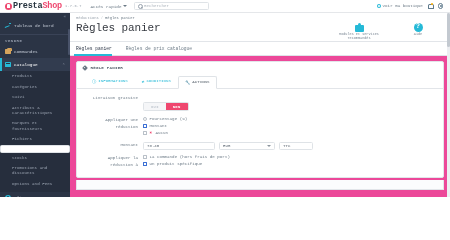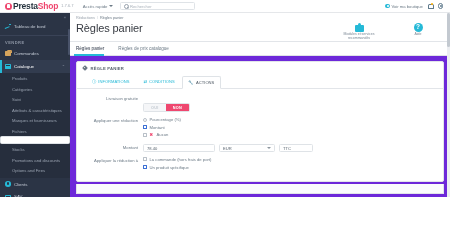--- a/index.html
+++ b/index.html
@@ -3,21 +3,21 @@
 <meta charset="utf-8">
 <style>
   * { box-sizing: border-box; margin: 0; padding: 0; }
   html, body {
     width: 450px; height: 197px;
     overflow: hidden;
     font-family: "Liberation Sans", sans-serif;
     background: #ffffff;
     color: #363a41;
   }
-  .app { position: relative; width: 450px; height: 197px; display: flex; flex-direction: column; }
+  .app { position: relative; width: 450px; height: 197px; display: flex; flex-direction: column; font-family: Liberation Mono, monospace; }
 
   
   .topbar {
     height: 13px; flex: 0 0 13px;
     background: #ffffff;
     border-bottom: 1px solid #e5e7ea;
     display: flex; align-items: center;
     padding: 0 3px;
     position: relative; z-index: 40;
   }
@@ -103,21 +103,21 @@
   .ico-cart { width:5.6px;height:5.6px; border:0.8px solid #d6a45c; border-radius:0.8px; position:relative; background:#d6a45c;}
   .ico-cart:after{content:"";position:absolute;left:1.1px;top:-1.6px;width:2.8px;height:1.8px;border:0.8px solid #d6a45c;border-bottom:none;border-radius:1.2px 1.2px 0 0;}
   .ico-cat { width:6px;height:5px; background:#25b9d7; border-radius:0.6px; position:relative;}
   .ico-cat:after{content:"";position:absolute;left:1px;top:1.4px;right:1px;height:0.8px;background:#2b3445;}
   .ico-client { width:5.6px;height:5.6px;border-radius:50%;background:#25b9d7;position:relative;}
   .ico-client:after{content:"";position:absolute;left:1.5px;top:1.1px;width:2.4px;height:2.4px;border-radius:50%;background:#2b3445;}
   .ico-sav { width:6px;height:4.6px;background:#25b9d7;border-radius:0.6px;position:relative;}
   .ico-sav:after{content:"";position:absolute;left:1.2px;top:1.2px;width:3.4px;height:0.7px;background:#2b3445;}
 
   
-  .main { flex: 1; background: #6d28d9; min-width: 0; display: flex; flex-direction: column; overflow: hidden; }
+  .main { flex: 1; background: #ec4899; min-width: 0; display: flex; flex-direction: column; overflow: hidden; }
 
   .header {
     background: #ffffff;
     padding: 3px 6px 0 6px;
     border-bottom: 1px solid #e2e5e9;
   }
   .crumbs { font-size: 3.8px; color: #9aa3ad; display: flex; gap: 2px; align-items: center; }
   .crumbs .sepc { color: #c3cad1; }
   .crumbs .cur { color: #6c7a86; }
   .head-row { display: flex; align-items: flex-start; }

